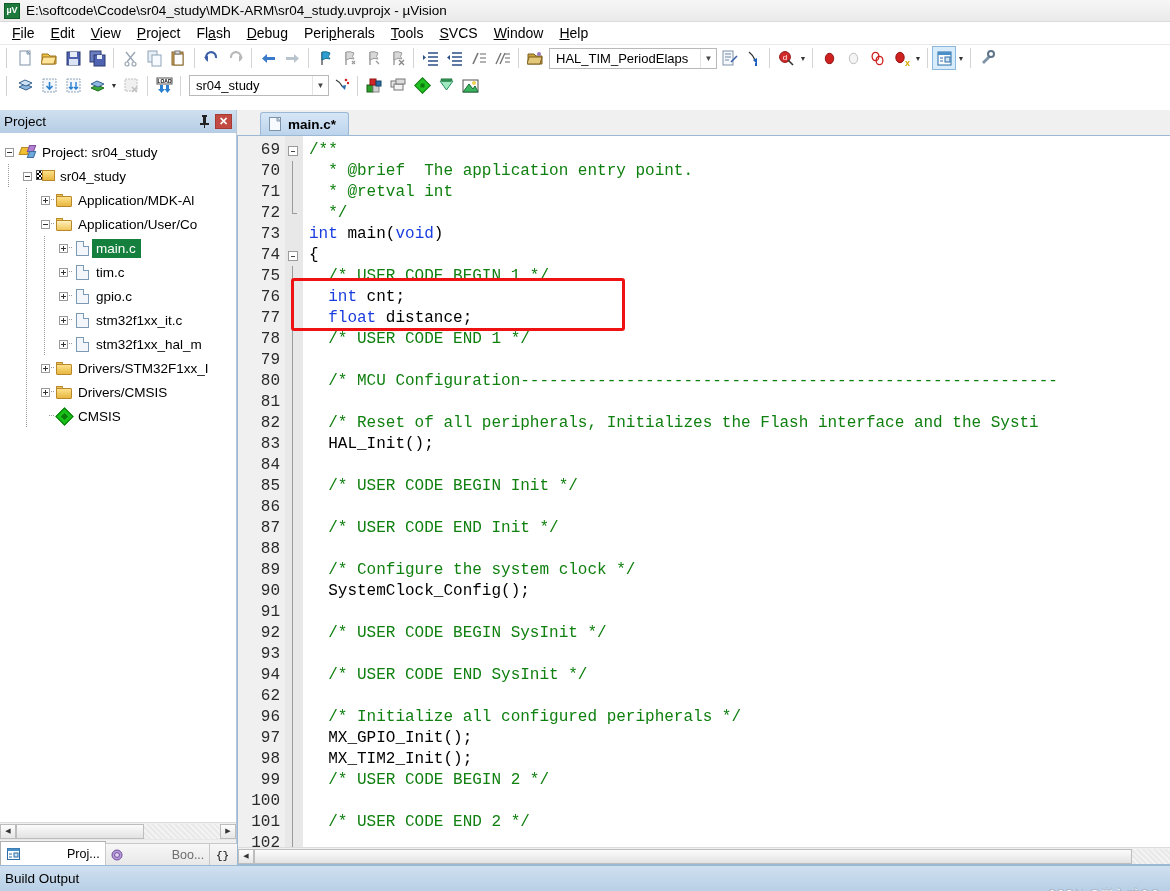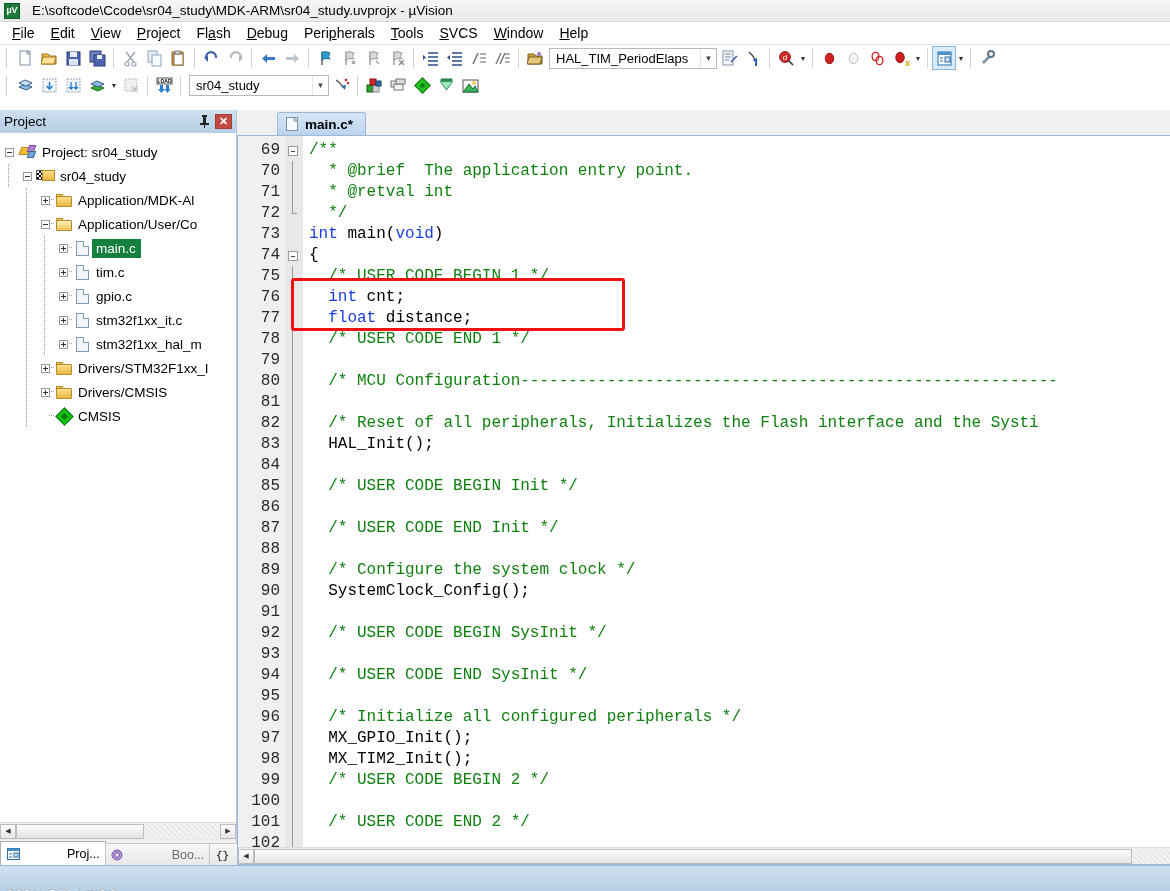--- a/index.html
+++ b/index.html
@@ -14,21 +14,20 @@
   }
 
   
   #titlebar {
     height: 22px;
     background: linear-gradient(to bottom, #f6f6f6, #eaeaea);
     border-bottom: 1px solid #dadada;
     display: flex; align-items: center;
     padding-left: 4px;
     font-size: 13.5px;
-    gap: 6px;
   }
   .app-icon {
     width: 16px; height: 16px;
     margin-right: 6px;
     background: #1d7a3c;
     border: 1px solid #0e5c28;
     color: #fff; font-size: 9px; font-weight: bold;
     display: flex; align-items: center; justify-content: center;
     line-height: 1;
     flex: 0 0 auto;
@@ -367,21 +366,20 @@
     display: flex; flex-direction: column;
     min-width: 0;
     background: #f0f0f0;
   }
   #doc-tabbar {
     height: 25px;
     background: #f0f0f0;
     display: flex; align-items: flex-end;
     padding-left: 23px;
     flex: 0 0 auto;
-    margin-left: 17px;
   }
   .doctab {
     height: 23px;
     display: flex; align-items: center;
     padding: 0 12px 0 8px;
     background: linear-gradient(to bottom, #d6e6f6, #bcd4ec);
     border: 1px solid #9bb8d4;
     border-bottom: none;
     border-radius: 3px 3px 0 0;
     font-size: 13.5px;
@@ -1130,21 +1128,21 @@
             <div class="ln">85</div>
             <div class="ln">86</div>
             <div class="ln">87</div>
             <div class="ln">88</div>
             <div class="ln">89</div>
             <div class="ln">90</div>
             <div class="ln">91</div>
             <div class="ln">92</div>
             <div class="ln">93</div>
             <div class="ln">94</div>
-            <div class="ln">95</div>
+            <div class="ln">62</div>
             <div class="ln">96</div>
             <div class="ln">97</div>
             <div class="ln">98</div>
             <div class="ln">99</div>
             <div class="ln">100</div>
             <div class="ln">101</div>
             <div class="ln">102</div>
           </div>
         <div id="foldcol">
             <div class="fl">
@@ -1255,14 +1253,15 @@
         <div class="sb-arrow">◀</div>
         <div class="sb-track">
           <div class="sb-thumb" style="width:878px"></div>
         </div>
       </div>
     </div>
   </div>
 </div>
 
 <div id="build-output">
+  <div class="bo-title">Build Output</div>
   <div id="watermark">CSDN @嵌入式OG</div>
 </div>
 
 </body></html>

